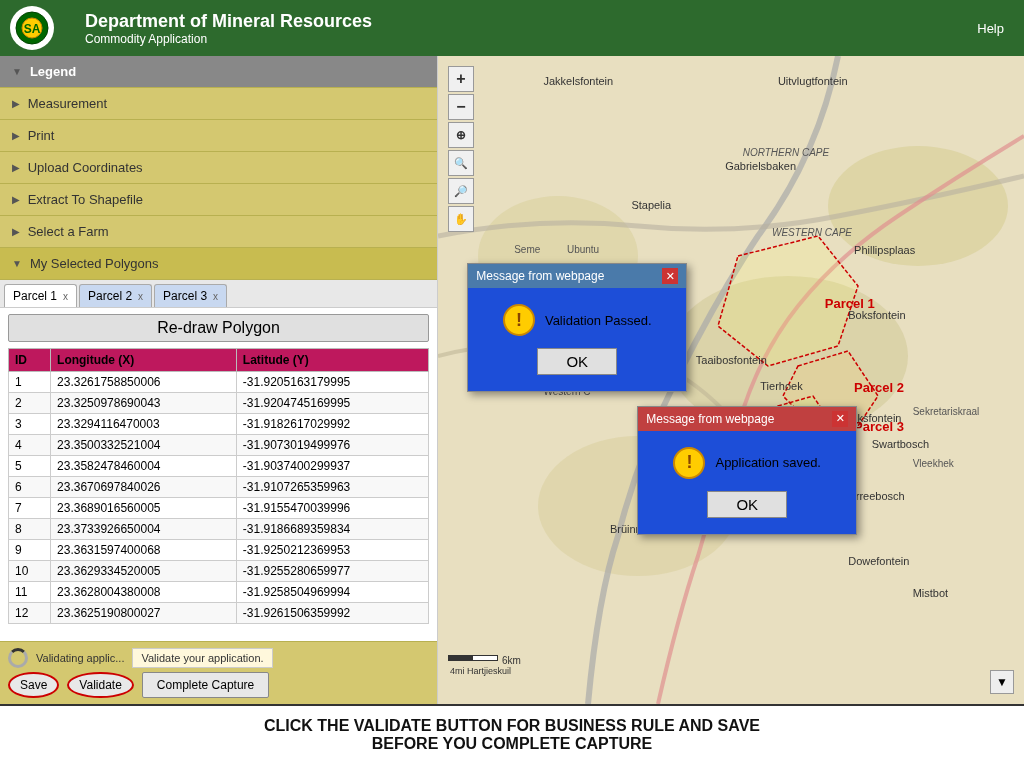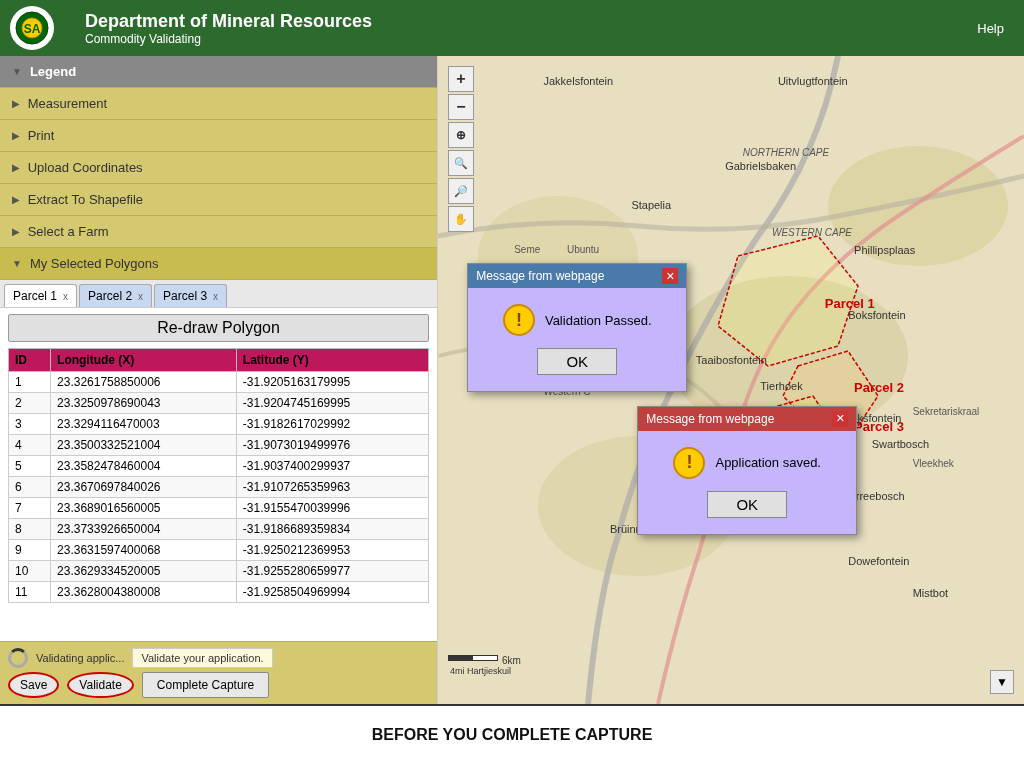--- a/index.html
+++ b/index.html
@@ -229,21 +229,21 @@
       position: absolute;
       color: #cc0000;
       font-size: 13px;
       font-weight: bold;
       pointer-events: none;
     }
 
     
     .dialog-overlay {
       position: absolute;
-      background: #c4b5fd;
+      background: #1d4ed8;
       border: 1px solid #888;
       box-shadow: 3px 3px 8px rgba(0,0,0,0.4);
       min-width: 220px;
     }
     .dialog-titlebar {
       background: #4a7aaa;
       color: white;
       padding: 4px 8px;
       display: flex;
       align-items: center;
@@ -329,21 +329,21 @@
 <div id="header">
   <div class="logo">
     <svg viewBox="0 0 36 36">
       <circle cx="18" cy="18" r="16" fill="#006600" stroke="#004400" stroke-width="1"></circle>
       <circle cx="18" cy="18" r="10" fill="#ffcc00" stroke="#cc8800" stroke-width="1"></circle>
       <text x="18" y="23" text-anchor="middle" font-size="12" fill="#006600" font-weight="bold">SA</text>
     </svg>
   </div>
   <div class="title-block">
     <div class="title-main">Department of Mineral Resources</div>
-    <div class="title-sub">Commodity Validating</div>
+    <div class="title-sub">Commodity Application</div>
   </div>
   <div class="help-btn">Help</div>
 </div>
 
 <div id="main-layout">
 
   <div id="sidebar">
     <div class="sidebar-item legend">
       <span class="arrow">▼</span>
       <span>Legend</span>
@@ -446,20 +446,25 @@
               </tr>
               <tr>
                 <td>10</td>
                 <td>23.3629334520005</td>
                 <td>-31.9255280659977</td>
               </tr>
               <tr>
                 <td>11</td>
                 <td>23.3628004380008</td>
                 <td>-31.9258504969994</td>
+              </tr>
+              <tr>
+                <td>12</td>
+                <td>23.3625190800027</td>
+                <td>-31.9261506359992</td>
               </tr>
             </tbody>
         </table>
       </div>
       <div id="bottom-actions">
         <div id="validation-row">
           <div class="spinner"></div>
           <span>Validating applic...</span>
           <div class="validate-tooltip">Validate your application.</div>
         </div>
@@ -581,15 +586,16 @@
         </div>
         <button class="dialog-ok-btn">OK</button>
       </div>
     </div>
 
   </div>
 </div>
 
 <div id="instruction-bar">
   <div id="instruction-text">
+    <div>CLICK THE VALIDATE BUTTON FOR BUSINESS RULE AND SAVE</div>
     <div>BEFORE YOU COMPLETE CAPTURE</div>
   </div>
 </div>
 
 </body></html>

